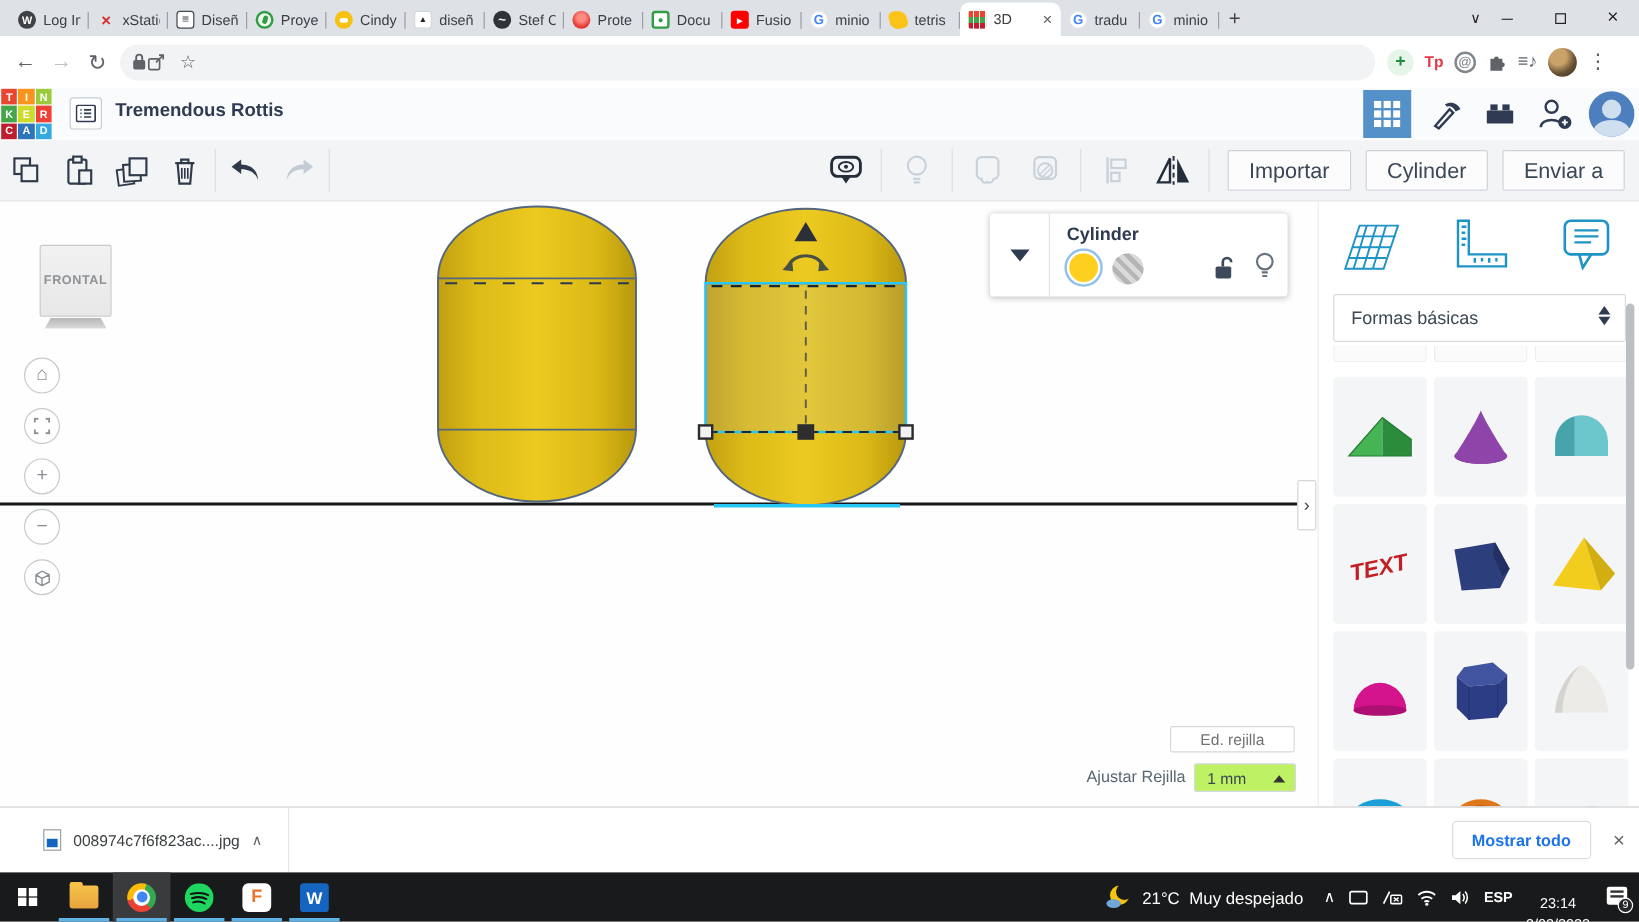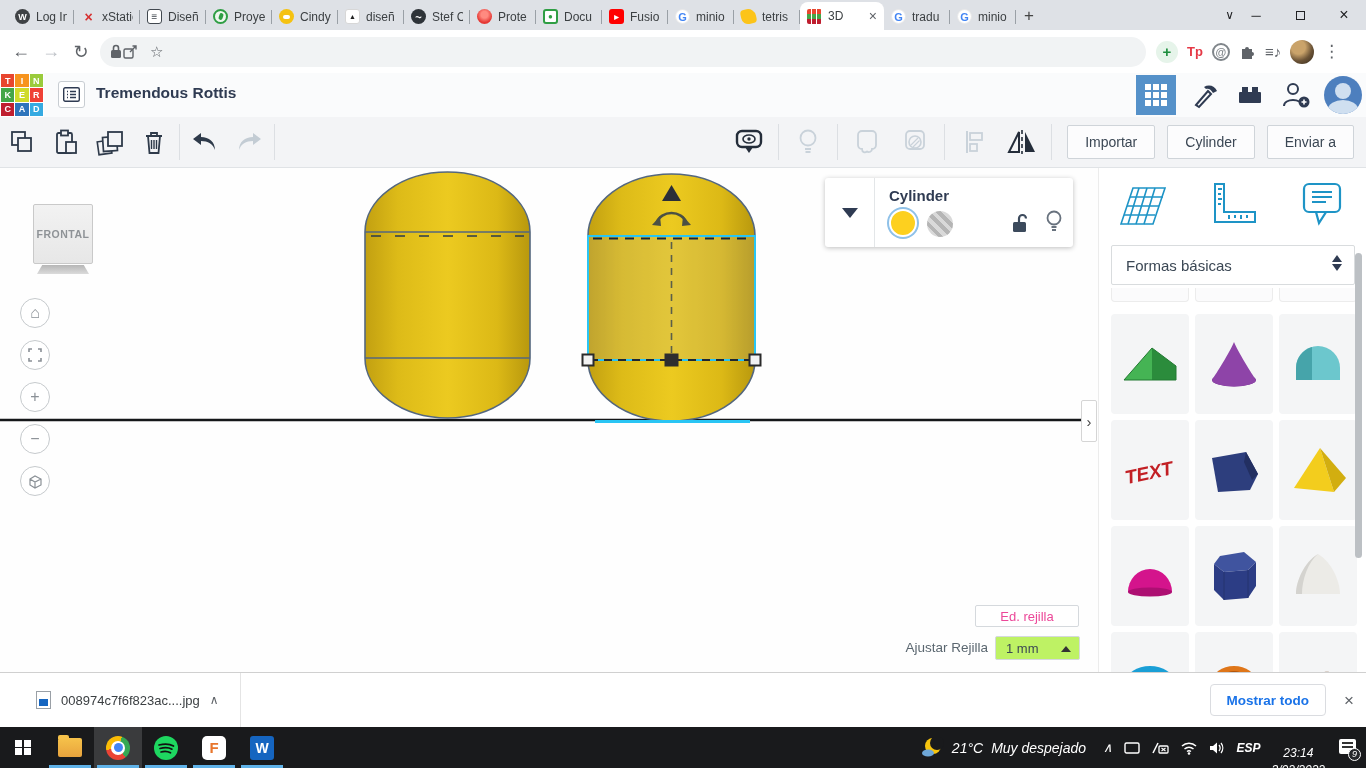--- a/index.html
+++ b/index.html
@@ -58,42 +58,42 @@
   .hdrico{width:36px;height:36px;display:flex;align-items:center;justify-content:center;}
   #tc-avatar{width:38px;height:38px;border-radius:50%;background:#4d7fbe;overflow:hidden;position:relative;}
   #tc-avatar::before{content:"";position:absolute;left:11px;top:7px;width:16px;height:16px;border-radius:50%;background:#cfdff0;}
   #tc-avatar::after{content:"";position:absolute;left:4px;top:24px;width:30px;height:18px;border-radius:50%;background:#cfdff0;}
 
   
   #tctoolbar{position:absolute;left:0;top:117px;width:1366px;height:51px;background:#f3f4f6;border-bottom:1px solid #e0e3e6;display:flex;align-items:center;}
   .tbico{width:44px;height:36px;display:flex;align-items:center;justify-content:center;flex:none;}
   .tbsep{width:1px;height:36px;background:#dcdfe3;margin:0 3px;flex:none;}
   #tb-right{position:absolute;right:12px;top:0;height:50px;display:flex;align-items:center;gap:4px;}
-  .tbtn{height:34px;padding:0 17px;background:#fcfcfd;border:1px solid #cfd4d9;border-radius:2px;font-size:14px;color:#3b4754;display:flex;align-items:center;margin-left:8px;}
+  .tbtn{height:34px;padding:0 17px;background:#fcfcfd;border:1px solid #cfd4d9;border-radius:2px;font-size:18px;color:#3b4754;display:flex;align-items:center;margin-left:8px;}
 
   
   #canvas{position:absolute;left:0;top:168px;width:1098px;height:504px;background:#fefefe;overflow:hidden;}
   #viewcube{position:absolute;left:33px;top:36px;width:60px;height:60px;background:linear-gradient(#f2f2f2,#e7e7e7);border:1px solid #c9c9c9;border-radius:2px;display:flex;align-items:center;justify-content:center;font-size:10.5px;font-weight:700;letter-spacing:.5px;color:#8e9296;}
   #cubebase{position:absolute;left:37px;top:97px;width:52px;height:9px;background:linear-gradient(#9e9e9e,#cfcfcf);clip-path:polygon(10% 0,90% 0,100% 100%,0 100%);opacity:.75;}
   .navcirc{position:absolute;left:20px;width:30px;height:30px;border-radius:50%;border:1px solid #c6cacd;background:rgba(255,255,255,.92);display:flex;align-items:center;justify-content:center;color:#8a9096;font-size:16px;}
   #paneltab{position:absolute;left:1081px;top:232px;width:16px;height:42px;background:#fff;border:1px solid #d5d5d5;border-radius:2px;display:flex;align-items:center;justify-content:center;font-size:15px;color:#444;}
 
   
   #inspector{position:absolute;left:825px;top:10px;width:248px;height:69px;background:#fff;border-radius:3px;box-shadow:0 1px 5px rgba(0,0,0,.25);display:flex;}
   #insp-collapse{width:50px;border-right:1px solid #e3e6e8;display:flex;align-items:center;justify-content:center;}
   .caret-down{width:0;height:0;border-left:8px solid transparent;border-right:8px solid transparent;border-top:10px solid #2f3b52;}
   #insp-body{flex:1;padding:9px 12px 0 14px;position:relative;}
   #insp-title{font-size:15px;font-weight:700;color:#2f3b52;}
   #swatch-color{position:absolute;left:14px;top:31px;width:28px;height:28px;border-radius:50%;background:#fdd01f;border:2px solid #fff;box-shadow:0 0 0 2px #8fc1e8;}
   #swatch-hole{position:absolute;left:52px;top:33px;width:26px;height:26px;border-radius:50%;background:repeating-linear-gradient(45deg,#b5b5b5 0 4px,#d9d9d9 4px 8px);}
   #insp-lock{position:absolute;right:44px;top:34px;}
   #insp-bulb{position:absolute;right:10px;top:32px;}
 
   
-  #edgrid{position:absolute;left:975px;top:437px;width:104px;height:22px;background:#fff;border:1px solid #d5d9dd;border-radius:2px;font-size:13px;color:#ec4899;display:flex;align-items:center;justify-content:center;}
+  #edgrid{position:absolute;left:975px;top:437px;width:104px;height:22px;background:#fff;border:1px solid #d5d9dd;border-radius:2px;font-size:13px;color:#737373;display:flex;align-items:center;justify-content:center;}
   #snaplabel{position:absolute;left:845px;top:472px;width:143px;text-align:right;font-size:13.5px;color:#5b6770;}
   #snapselect{position:absolute;left:995px;top:468px;width:85px;height:24px;background:#bef264;border:1px solid #d5d9dd;border-radius:2px;font-size:13px;color:#3b4754;display:flex;align-items:center;padding-left:10px;}
   #snapselect .up{position:absolute;right:8px;top:9px;width:0;height:0;border-left:5px solid transparent;border-right:5px solid transparent;border-bottom:6px solid #333;}
 
   
   #shapespanel{position:absolute;left:1098px;top:168px;width:268px;height:504px;background:#fff;border-left:1px solid #ececec;overflow:hidden;}
   .panelico{position:absolute;top:12px;}
   #catselect{position:absolute;left:12px;top:77px;width:244px;height:40px;background:#fff;border:1px solid #d9dcde;border-radius:2px;display:flex;align-items:center;padding-left:14px;font-size:15px;color:#3b4754;}
   #catselect .sorter{position:absolute;right:12px;top:9px;display:flex;flex-direction:column;gap:2px;}
   #catselect .sorter i{width:0;height:0;border-left:5px solid transparent;border-right:5px solid transparent;}
@@ -124,21 +124,21 @@
   .taskico{width:48px;height:41px;display:flex;align-items:center;justify-content:center;position:relative;}
   .taskico::after{content:"";position:absolute;left:3px;bottom:0;width:42px;height:3px;background:#5fb2e8;}
   .taskico.chrome-active{background:#3a3b3d;}
   .folderico{width:24px;height:19px;background:linear-gradient(#f6c24a,#e8a33d);border-radius:2px;position:relative;}
   .folderico::before{content:"";position:absolute;left:0;top:-3px;width:11px;height:4px;background:#f6c24a;border-radius:2px 2px 0 0;}
   .chromeico{width:24px;height:24px;border-radius:50%;background:conic-gradient(from 140deg,#ea4335 0 120deg,#fbbc05 0 240deg,#34a853 0 360deg);position:relative;}
   .chromeico::before{content:"";position:absolute;left:5px;top:5px;width:14px;height:14px;border-radius:50%;background:#fff;}
   .chromeico::after{content:"";position:absolute;left:7.5px;top:7.5px;width:9px;height:9px;border-radius:50%;background:#4285f4;}
   .fusionico{width:24px;height:24px;border-radius:5px;background:#fff;color:#e8762d;font-weight:800;font-size:15px;display:flex;align-items:center;justify-content:center;}
   .wordico{width:24px;height:24px;border-radius:3px;background:#1565c0;color:#fff;font-weight:800;font-size:14px;display:flex;align-items:center;justify-content:center;}
-  #tray{position:absolute;right:0;top:0;height:41px;display:flex;align-items:center;gap:11px;padding-right:8px;font-style:italic;}
+  #tray{position:absolute;right:0;top:0;height:41px;display:flex;align-items:center;gap:11px;padding-right:8px;}
   #weatherblk{display:flex;align-items:center;gap:8px;font-size:14px;margin-right:6px;}
   .trayglyph{font-size:13px;color:#fff;}
   #langind{font-size:12px;font-weight:600;}
   #clockblk{text-align:center;font-size:12px;line-height:1.35;margin-top:28px;}
   #notifblk{position:relative;width:22px;height:20px;}
   #notifblk .sheet{position:absolute;right:2px;top:1px;width:17px;height:15px;background:#fff;border-radius:2px;}
   #notifblk .sheet::before{content:"";position:absolute;left:3px;top:3px;width:11px;height:2px;background:#333;box-shadow:0 4px 0 #333;}
   #notifbadge{position:absolute;right:-3px;bottom:-3px;width:13px;height:13px;border-radius:50%;background:#25272a;border:1px solid #fff;color:#fff;font-size:9px;display:flex;align-items:center;justify-content:center;}
 </style>
 </head>

